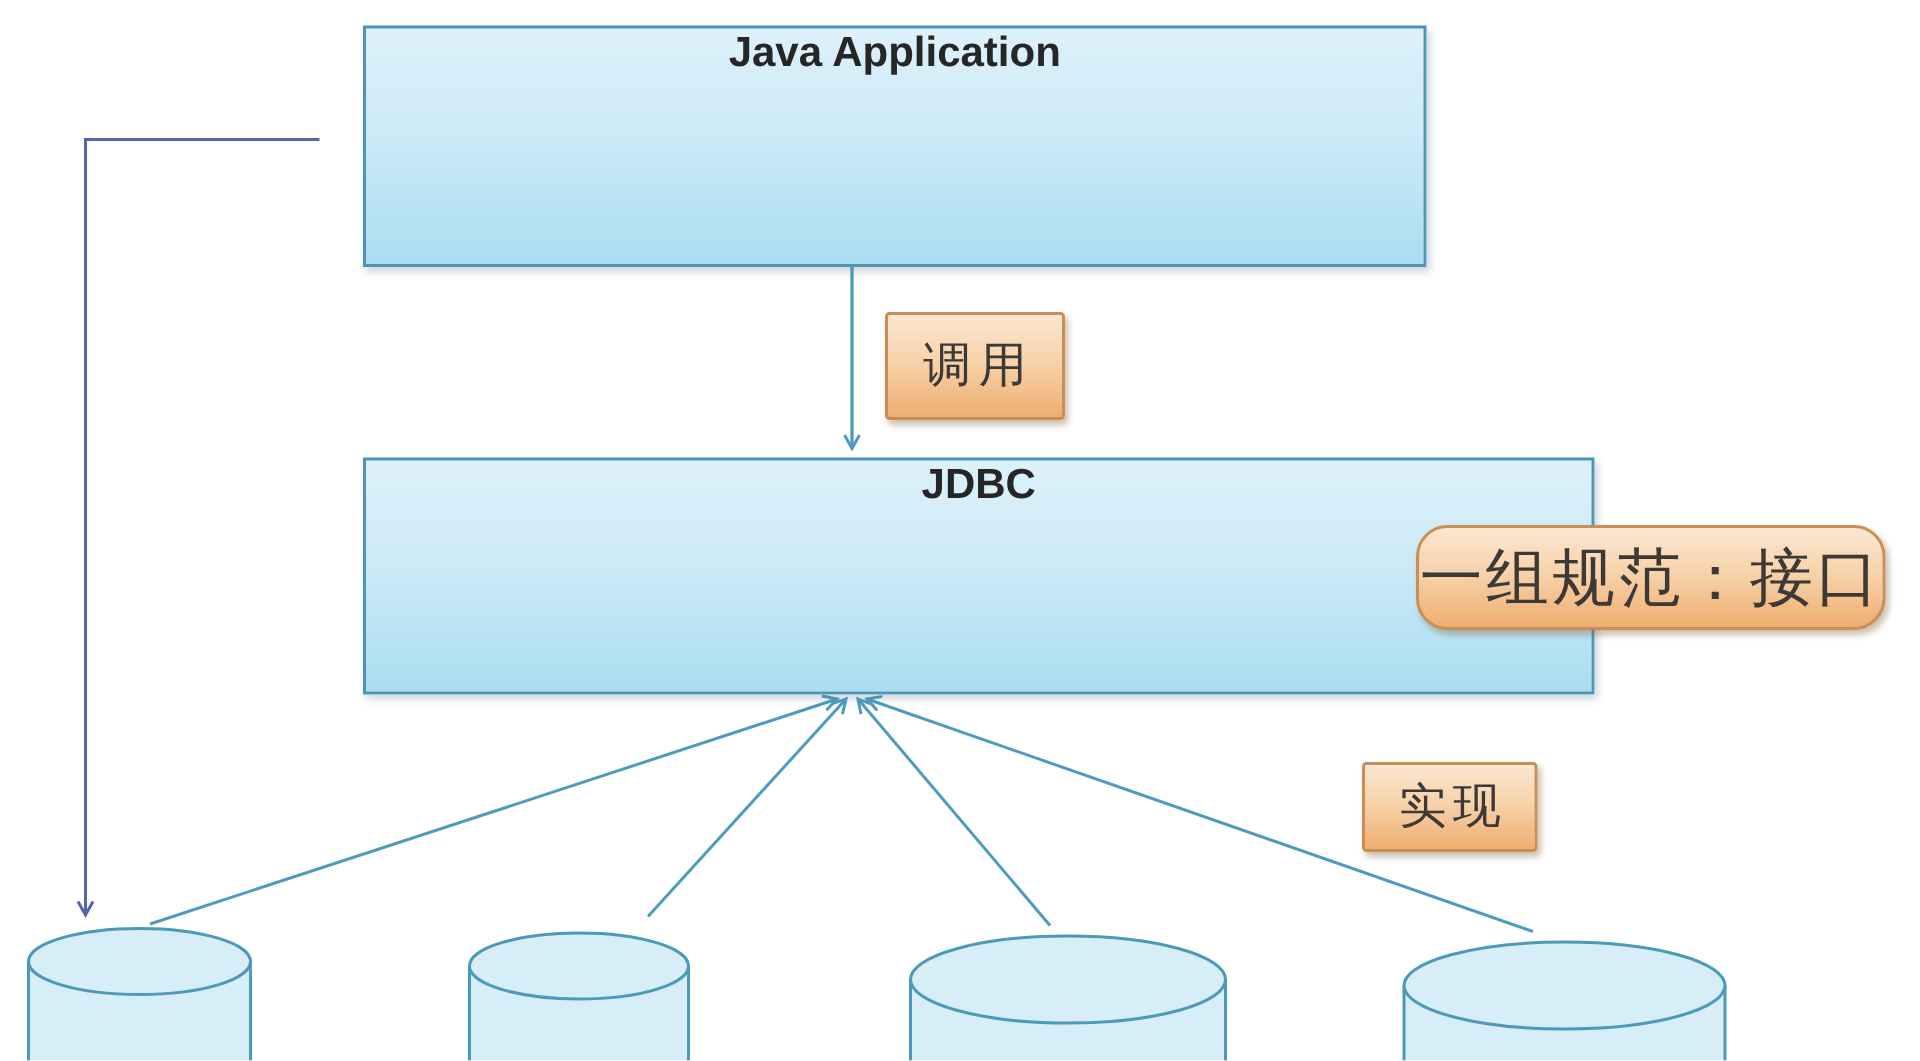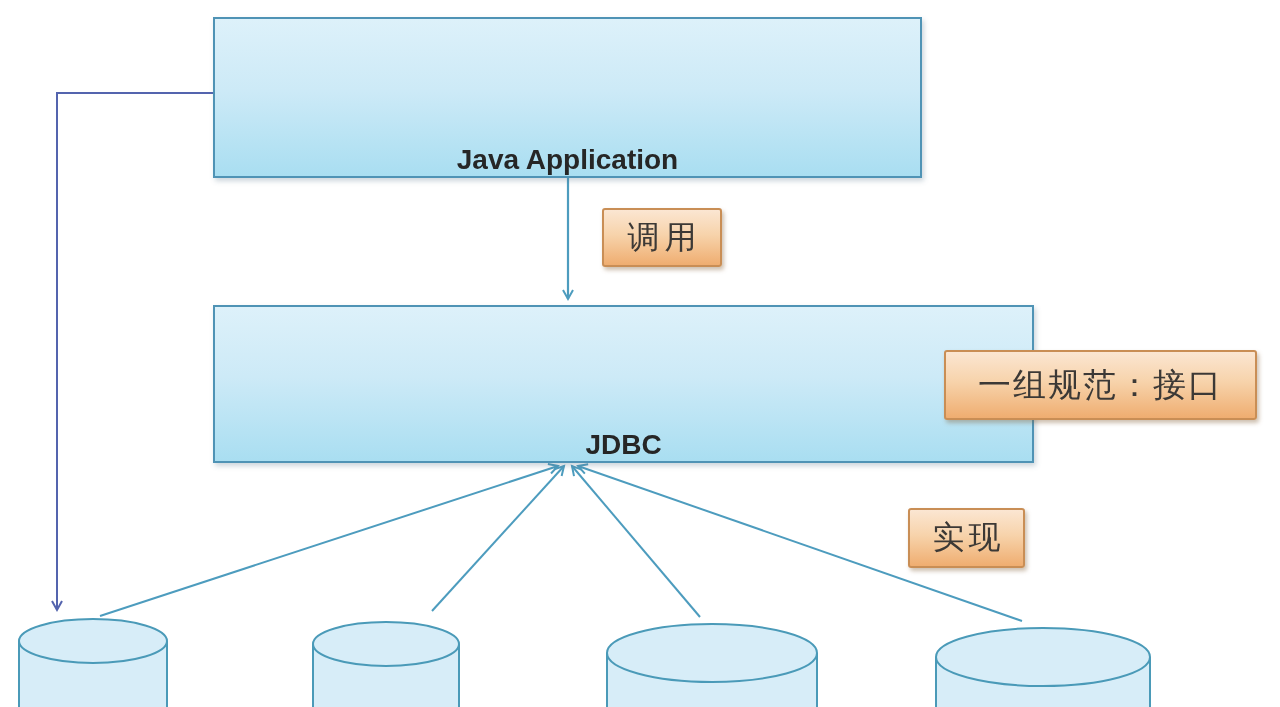--- a/index.html
+++ b/index.html
@@ -21,27 +21,28 @@
     top: 0;
     width: 1280px;
     height: 707px;
   }
   .node {
     position: absolute;
     box-sizing: border-box;
     border: 2px solid #4f93b5;
     background: linear-gradient(180deg, #ddf1fa 0%, #cdeaf7 45%, #a9def1 100%);
     display: flex;
-    align-items: flex-end;
+    align-items: flex-start;
     justify-content: center;
     font-family: "Liberation Sans", sans-serif;
     font-size: 28px;
     font-weight: 600;
     color: #262626;
     box-shadow: 2px 3px 5px rgba(90, 120, 140, 0.30);
+    margin-left: 29px;
   }
   .node-java-application {
     left: 213px;
     top: 17px;
     width: 709px;
     height: 161px;
   }
   .node-jdbc {
     left: 213px;
     top: 305px;
@@ -60,32 +61,32 @@
     font-family: "DejaVu Serif", "Liberation Serif", serif;
     font-size: 32px;
     color: #3c3936;
     box-shadow: 2px 3px 4px rgba(130, 95, 55, 0.40);
     white-space: nowrap;
   }
   .tag-call {
     left: 590px;
     top: 208px;
     width: 120px;
-    height: 59px;
+    height: 72px;
     letter-spacing: 5px;
     padding-left: 5px;
-    margin-left: 12px;
   }
   .tag-spec {
     left: 944px;
     top: 350px;
     width: 313px;
     height: 70px;
-    font-size: 33px;
+    font-size: 42px;
     letter-spacing: 2px;
+    border-radius: 21px;
   }
   .tag-impl {
     left: 908px;
     top: 508px;
     width: 117px;
     height: 60px;
     letter-spacing: 4px;
     padding-left: 4px;
     font-family: Liberation Mono, monospace;
   }

